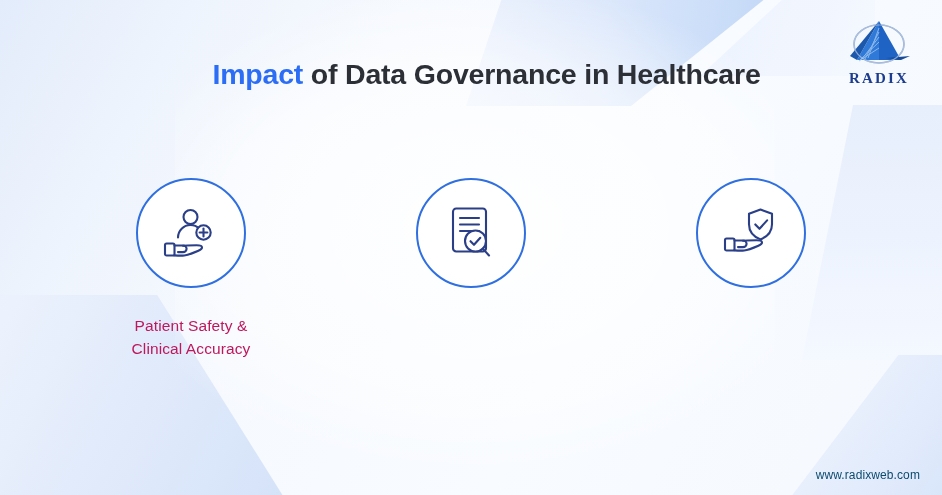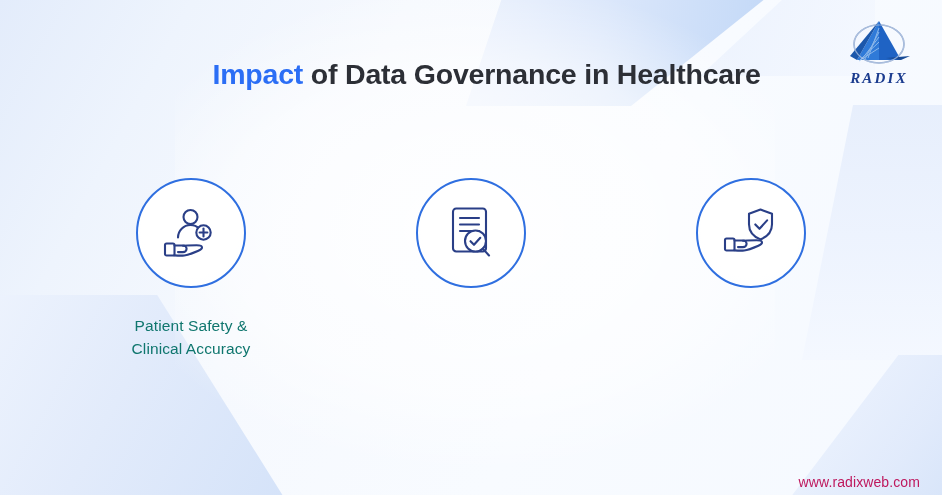--- a/index.html
+++ b/index.html
@@ -85,21 +85,21 @@
     background:radial-gradient(ellipse 78% 64% at 50% 46%,
       rgba(255,255,255,.92) 0%, rgba(255,255,255,.55) 52%, rgba(255,255,255,0) 78%);
   }
 
   
   .logo{
     position:absolute;
     top:18px; right:18px;
     width:90px; height:72px;
     display:flex; flex-direction:column;
-    align-items:center; justify-content:flex-start;font-style:italic;
+    align-items:center; justify-content:flex-start;
   }
   .logo-mark{ width:82px; height:52px; display:block; }
   .logo-word{
     font-family:"Liberation Serif", serif;
     font-size:15px;
     font-weight:700;
     letter-spacing:2.2px;
     color:#1b3c8f;
     line-height:1;
     margin-top:1px;
@@ -143,32 +143,32 @@
     align-items:center;
     justify-content:center;
     box-shadow:0 0 0 0 rgba(0,0,0,0);
   }
   .icon-circle svg{ display:block; }
   .card-label{
     margin-top:27px;
     text-align:center;
     font-size:15.5px;
     line-height:1.47;
-    color:#0f766e;
+    color:#be185d;
     font-weight:400;
     letter-spacing:.1px;
     white-space:pre-line;
   }
 
   
   .site-url{
     position:absolute;
-    right:22px; bottom:5px;
-    font-size:14px;
-    color:#be185d;
+    right:22px; bottom:13px;
+    font-size:12px;
+    color:#0c4a6e;
     letter-spacing:.1px;
   }
 </style>
 </head>
 <body>
 
 <div class="canvas">
 
   <div class="bg-layer">
     <div class="bg-base"></div>

